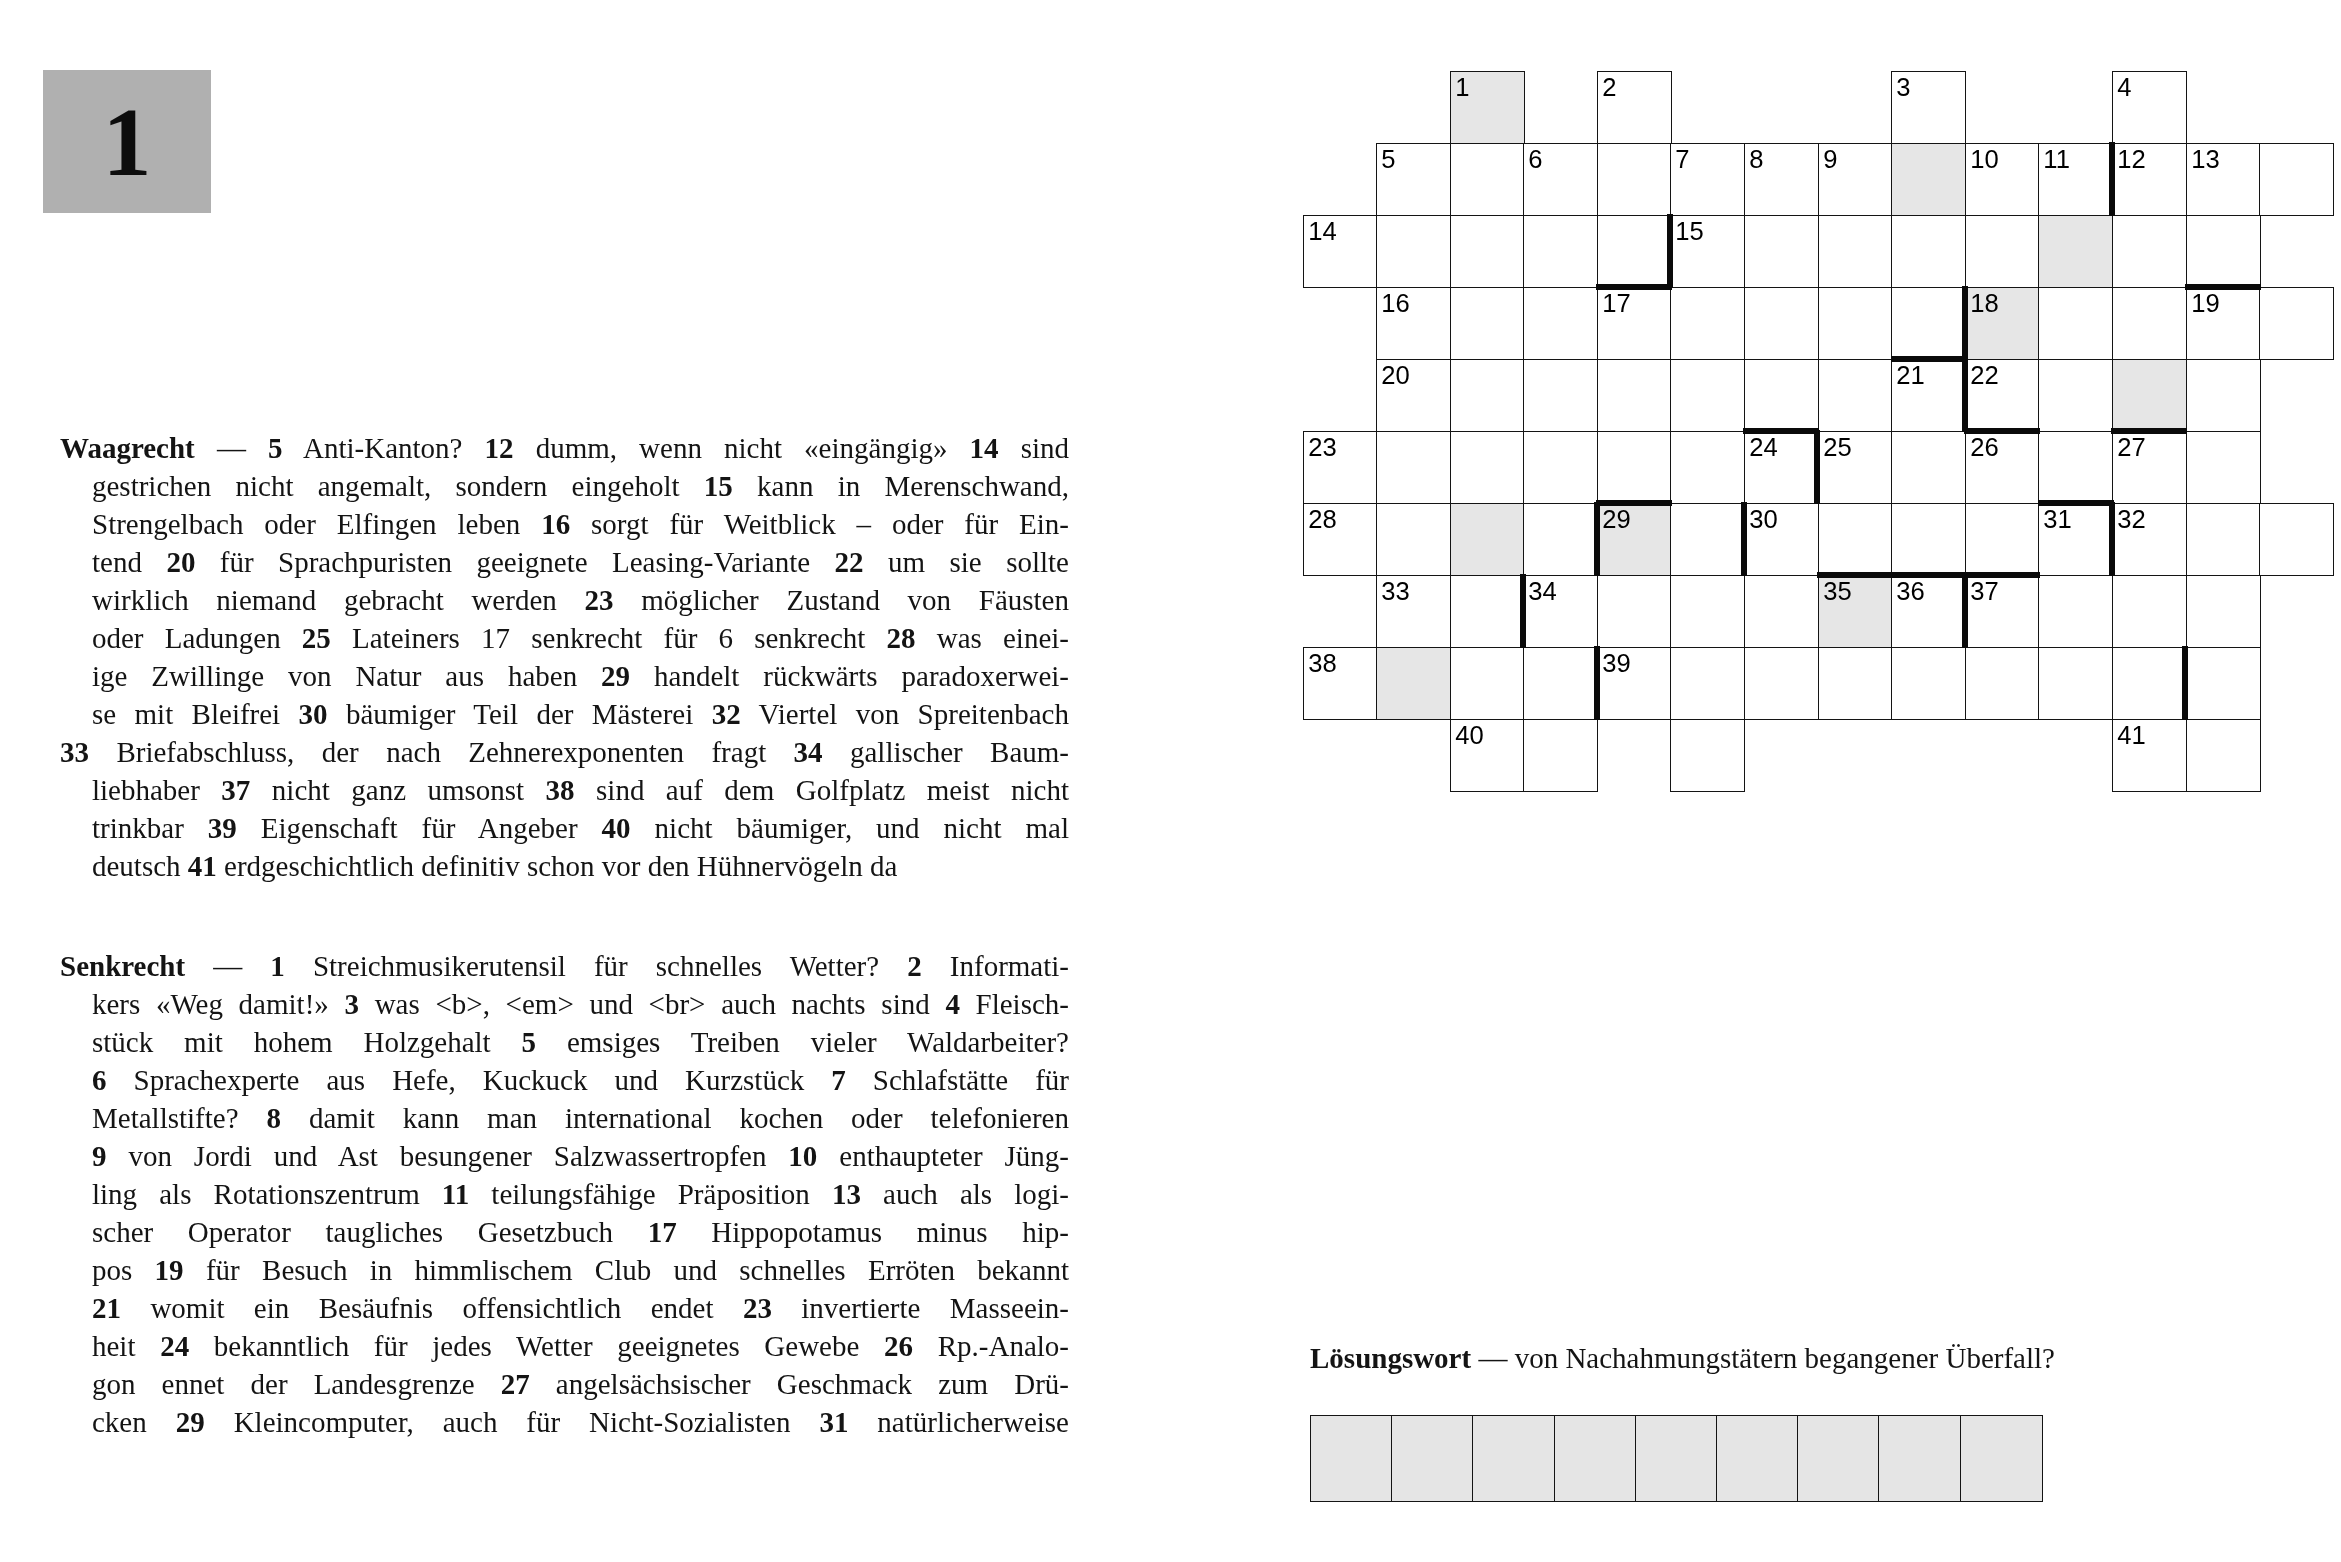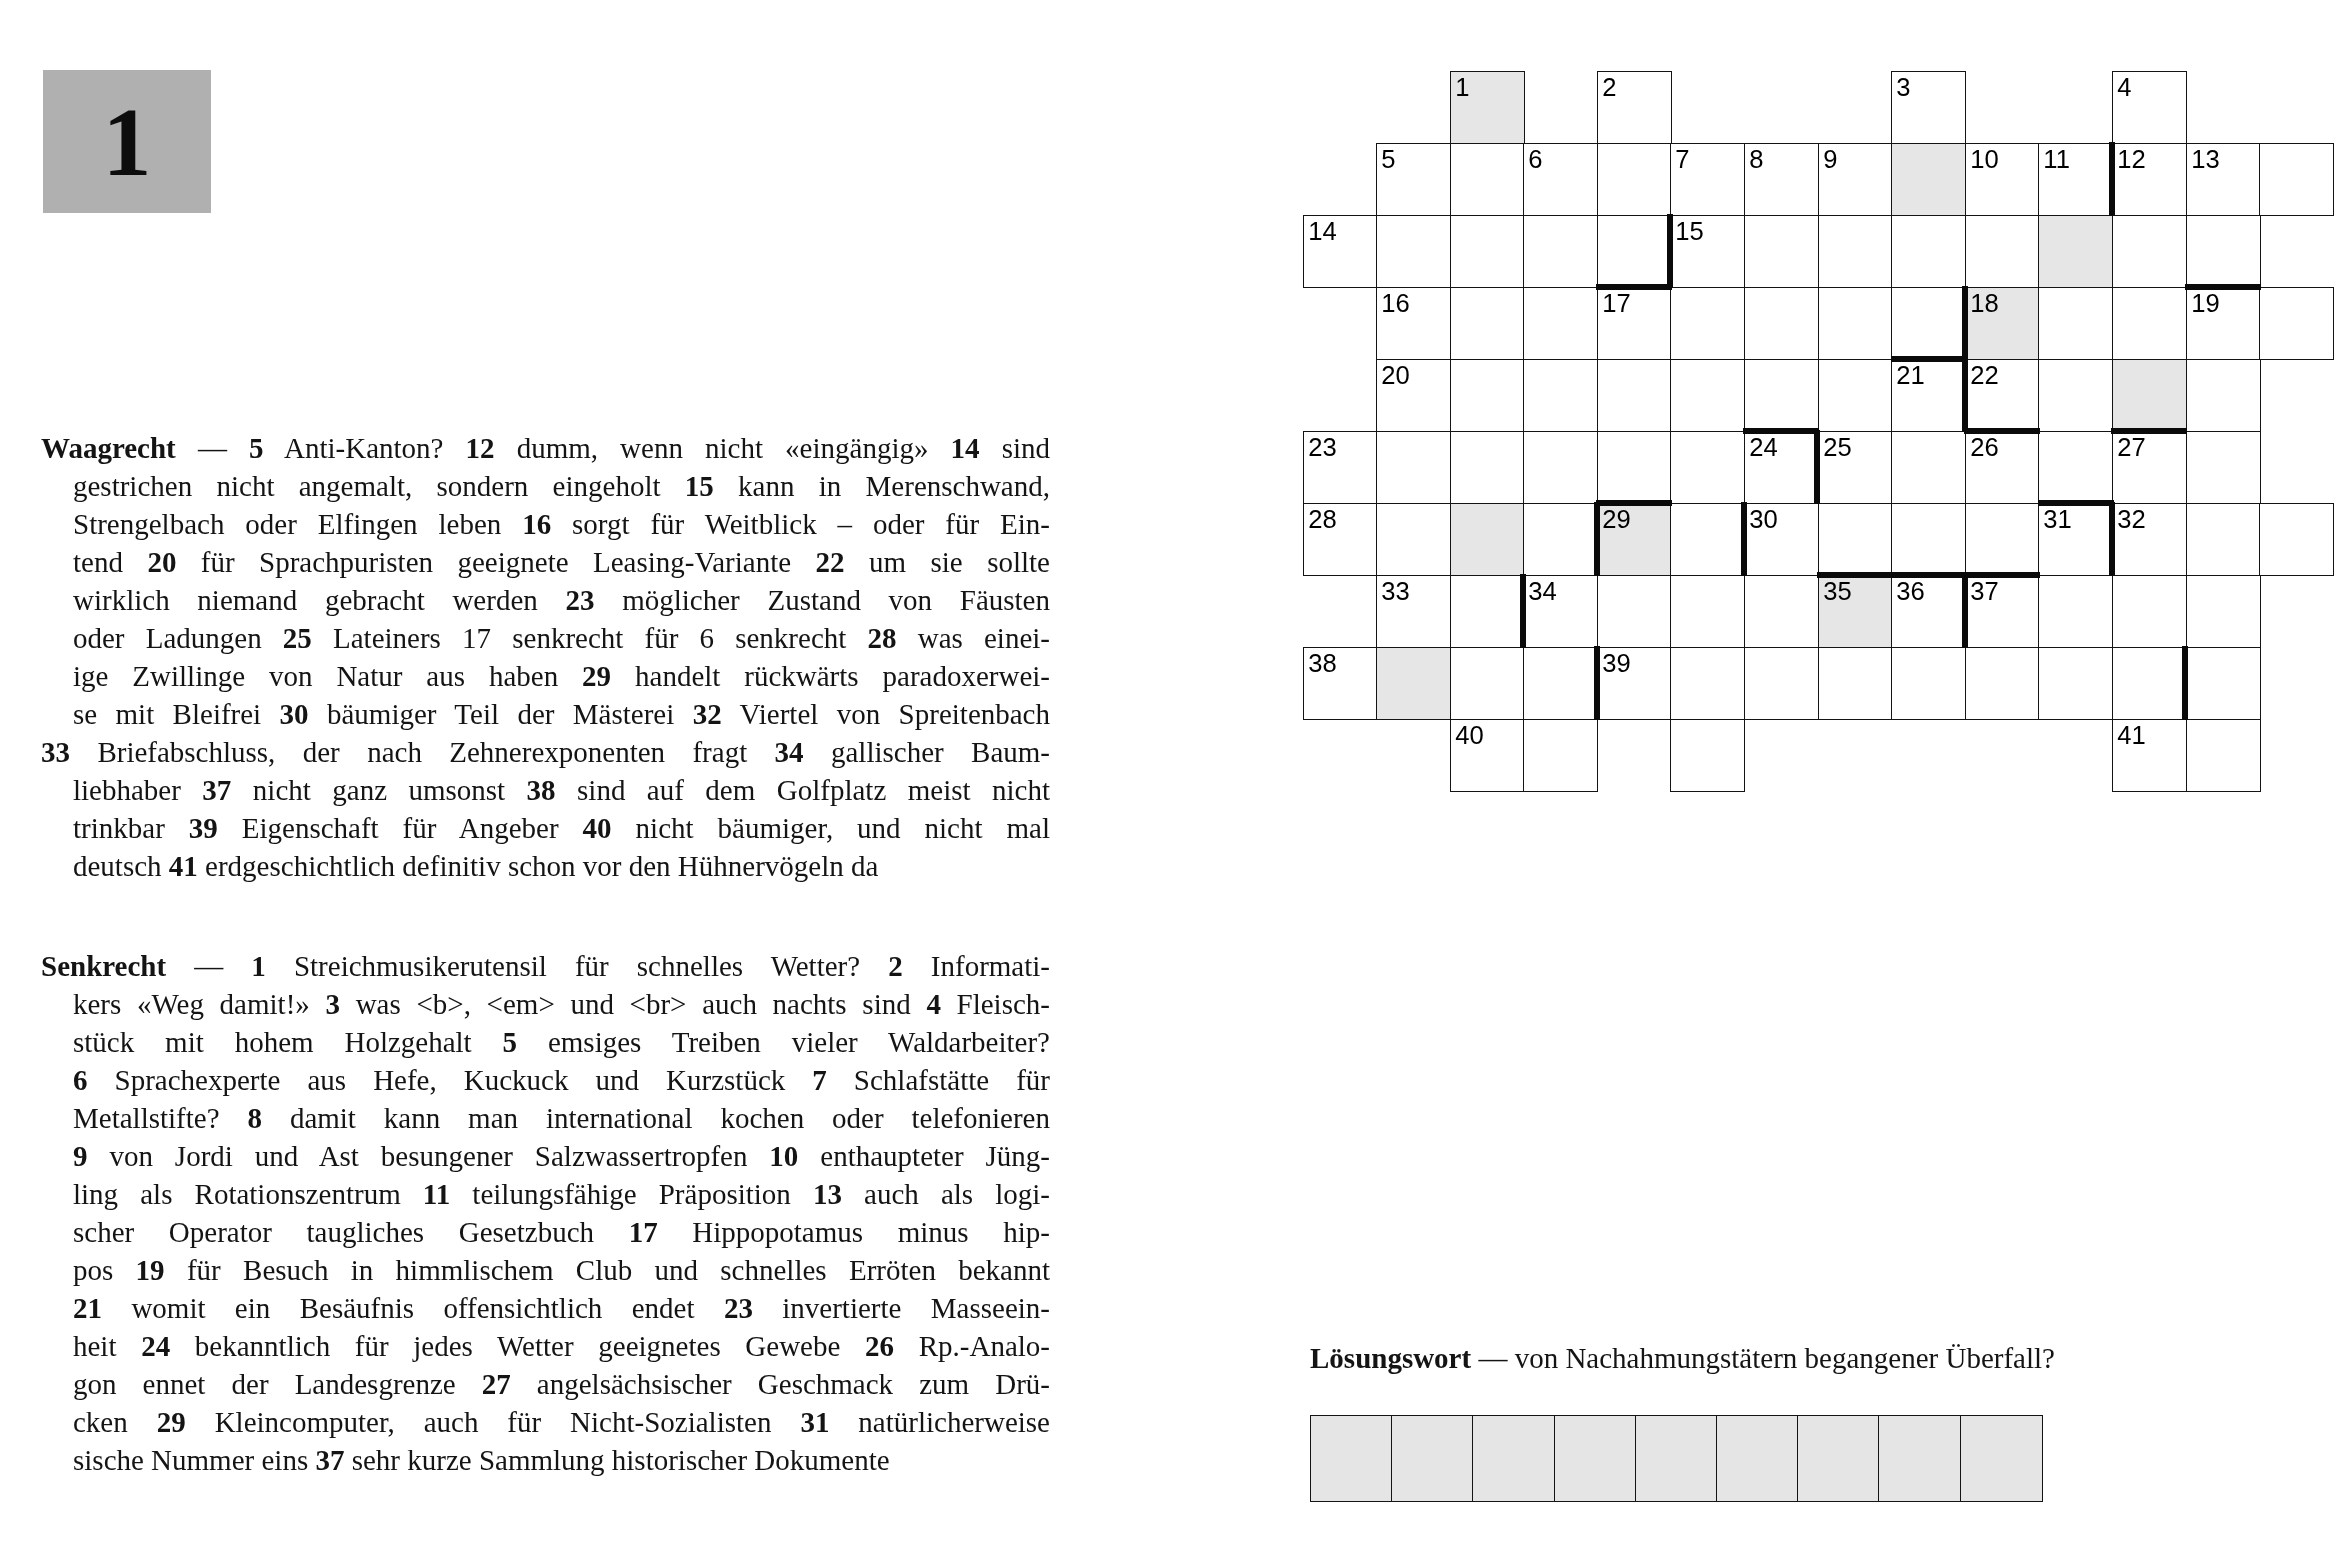--- a/index.html
+++ b/index.html
@@ -5,21 +5,21 @@
   html,body{margin:0;padding:0;background:#ffffff;}
   .page{position:relative;width:2342px;height:1562px;background:#ffffff;overflow:hidden;
         font-family:"Liberation Serif","DejaVu Serif",serif;color:#141414;}
 
   
   .badge{position:absolute;left:43px;top:70px;width:168px;height:143px;background:#b0b0b0;
          display:flex;align-items:center;justify-content:center;}
   .badge span{font-size:98px;font-weight:bold;color:#0d0d0d;line-height:1;}
 
   
-  .clue-block{position:absolute;left:41px;width:1009px;font-size:29px;line-height:38px;}
+  .clue-block{position:absolute;left:60px;width:1009px;font-size:29px;line-height:38px;}
   .clue-block.across{top:429px;}
   .clue-block.down{top:947px;}
   .clue-line{height:38px;white-space:nowrap;text-align:left;}
   .clue-line.just{white-space:normal;text-align:justify;text-align-last:justify;}
   .clue-line.ind{padding-left:32px;}
   .clue-line b{font-weight:bold;}
 
   
   .grid{position:absolute;left:0;top:0;}
   .cell{position:absolute;box-sizing:border-box;border:1.1px solid #141414;background:#ffffff;}
@@ -67,21 +67,20 @@
       <div class="clue-line ind just"><b>6</b><span> Sprachexperte aus Hefe, Kuckuck und Kurzstück </span><b>7</b><span> Schlafstätte für</span></div>
       <div class="clue-line ind just"><span>Metallstifte? </span><b>8</b><span> damit kann man international kochen oder telefonieren</span></div>
       <div class="clue-line ind just"><b>9</b><span> von Jordi und Ast besungener Salzwassertropfen </span><b>10</b><span> enthaupteter Jüng-</span></div>
       <div class="clue-line ind just"><span>ling als Rotationszentrum </span><b>11</b><span> teilungsfähige Präposition </span><b>13</b><span> auch als logi-</span></div>
       <div class="clue-line ind just"><span>scher Operator taugliches Gesetzbuch </span><b>17</b><span> Hippopotamus minus hip-</span></div>
       <div class="clue-line ind just"><span>pos </span><b>19</b><span> für Besuch in himmlischem Club und schnelles Erröten bekannt</span></div>
       <div class="clue-line ind just"><b>21</b><span> womit ein Besäufnis offensichtlich endet </span><b>23</b><span> invertierte Masseein-</span></div>
       <div class="clue-line ind just"><span>heit </span><b>24</b><span> bekanntlich für jedes Wetter geeignetes Gewebe </span><b>26</b><span> Rp.-Analo-</span></div>
       <div class="clue-line ind just"><span>gon ennet der Landesgrenze </span><b>27</b><span> angelsächsischer Geschmack zum Drü-</span></div>
       <div class="clue-line ind just"><span>cken </span><b>29</b><span> Kleincomputer, auch für Nicht-Sozialisten </span><b>31</b><span> natürlicherweise</span></div>
-      <div class="clue-line ind"><span>sische Nummer eins </span><b>37</b><span> sehr kurze Sammlung historischer Dokumente</span></div>
     </div>
 
   <div class="grid">
       <div class="cell shaded" style="left: 1450px; top: 71px; width: 75px; height: 73px;">
         <span class="num">1</span>
       </div>
       <div class="cell" style="left: 1597px; top: 71px; width: 75px; height: 73px;">
         <span class="num">2</span>
       </div>
       <div class="cell" style="left: 1891px; top: 71px; width: 75px; height: 73px;">

